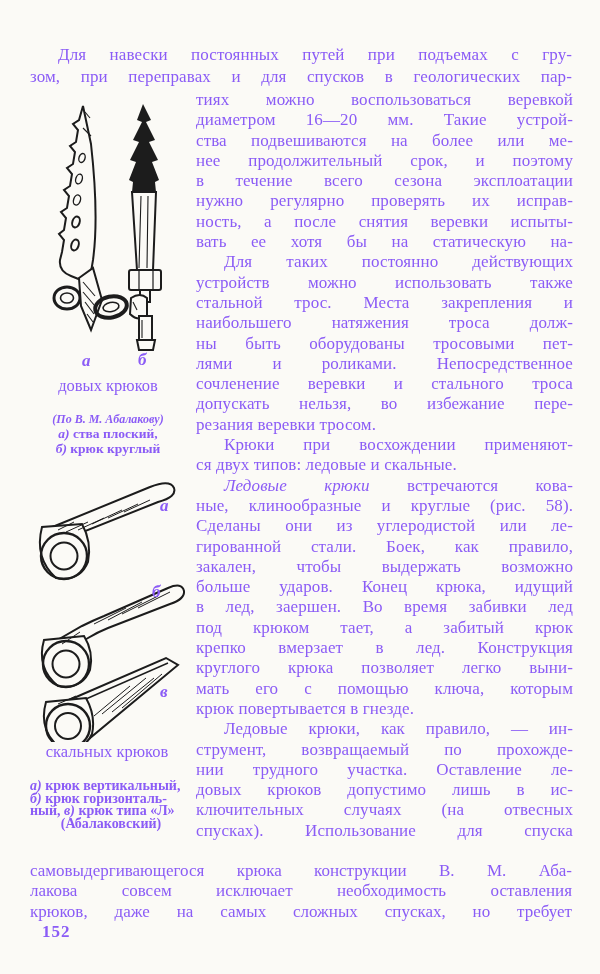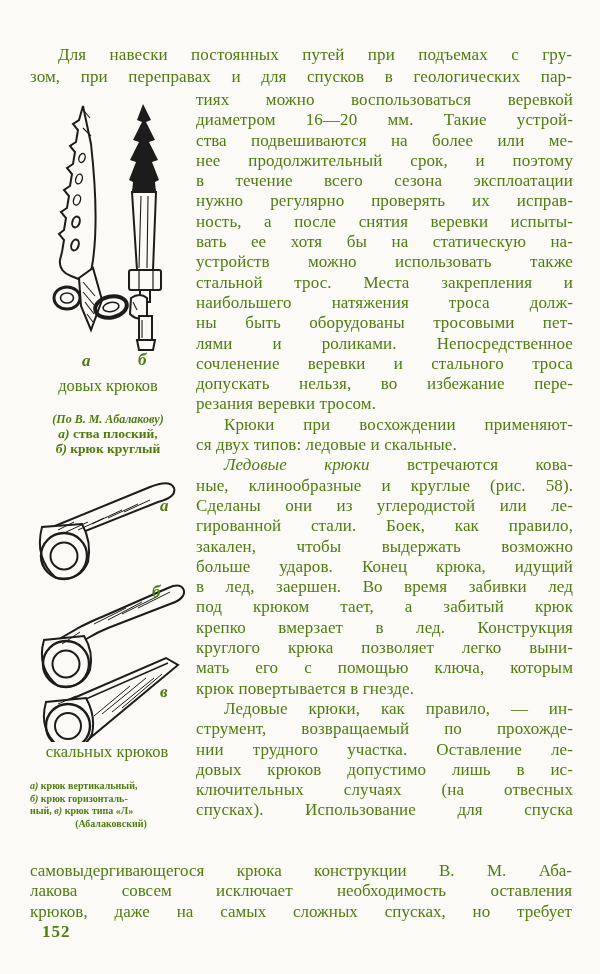--- a/index.html
+++ b/index.html
@@ -1,18 +1,18 @@
 <!DOCTYPE html>
 <html><head>
 <meta charset="utf-8">
 <style>
   html,body{margin:0;padding:0;background:#e8e6e1;}
   .page{
     position:relative;width:600px;height:974px;margin:0 auto;
-    background:#fbfaf6;color:#4d7c0f;overflow:hidden;
+    background:#fbfaf6;color:#8b5cf6;overflow:hidden;
     font-family:"Liberation Serif","DejaVu Serif",serif;
   }
   .blk{position:absolute;}
   .tline{white-space:normal;}
   .jt .tline{text-align:justify;text-align-last:justify;}
   .jt .tline.end{text-align-last:left;}
   .tline.ind{text-indent:28px;}
   .tline.ctr{text-align:center;text-align-last:center;}
   .body-sz{font-size:17px;line-height:20.3px;letter-spacing:.1px;}
   .top-block{left:30px;top:44px;width:542px;font-size:17px;line-height:21.6px;}
@@ -20,21 +20,21 @@
   .bottom-block{left:30px;top:861px;width:542px;font-size:17px;line-height:20.4px;}
   .page-num{left:42px;top:922px;font-size:17px;font-weight:700;letter-spacing:1px;}
   i{font-style:italic;}
   
   .fig{position:absolute;}
   .flabel{position:absolute;font-style:italic;font-size:17px;font-weight:600;}
   .f58-cap{left:20px;top:376px;width:176px;font-size:16.5px;line-height:19px;}
   .f58-credit{left:18px;top:411px;width:180px;font-size:12px;line-height:16px;font-weight:700;}
   .f58-items{left:20px;top:427px;width:176px;font-size:13.5px;line-height:14.5px;font-weight:700;}
   .f59-cap{left:18px;top:744px;width:178px;font-size:16.5px;line-height:16.5px;}
-  .f59-items{left:30px;top:780px;width:162px;font-size:10px;line-height:12.6px;font-weight:700;}
+  .f59-items{left:30px;top:780px;width:162px;font-size:14px;line-height:12.6px;font-weight:700;}
   svg{display:block;}
   .ink{stroke:#1c1c1c;fill:none;}
   .inkf{fill:#1c1c1c;stroke:none;}
   .paper{fill:#fbfaf6;stroke:#1c1c1c;}
 </style>
 </head>
 <body>
 
 <div class="page">
 
@@ -177,20 +177,21 @@
 
   <div class="blk right-col jt body-sz">
       <div class="tline"><span>тиях можно воспользоваться веревкой</span></div>
       <div class="tline"><span>диаметром 16—20 мм. Такие устрой-</span></div>
       <div class="tline"><span>ства подвешиваются на более или ме-</span></div>
       <div class="tline"><span>нее продолжительный срок, и поэтому</span></div>
       <div class="tline"><span>в течение всего сезона эксплоатации</span></div>
       <div class="tline"><span>нужно регулярно проверять их исправ-</span></div>
       <div class="tline"><span>ность, а после снятия веревки испыты-</span></div>
       <div class="tline"><span>вать ее хотя бы на статическую на-</span></div>
+      <div class="tline ind"><span>Для таких постоянно действующих</span></div>
       <div class="tline"><span>устройств можно использовать также</span></div>
       <div class="tline"><span>стальной трос. Места закрепления и</span></div>
       <div class="tline"><span>наибольшего натяжения троса долж-</span></div>
       <div class="tline"><span>ны быть оборудованы тросовыми пет-</span></div>
       <div class="tline"><span>лями и роликами. Непосредственное</span></div>
       <div class="tline"><span>сочленение веревки и стального троса</span></div>
       <div class="tline"><span>допускать нельзя, во избежание пере-</span></div>
       <div class="tline end"><span>резания веревки тросом.</span></div>
       <div class="tline ind"><span>Крюки при восхождении применяют-</span></div>
       <div class="tline end"><span>ся двух типов: ледовые и скальные.</span></div>

